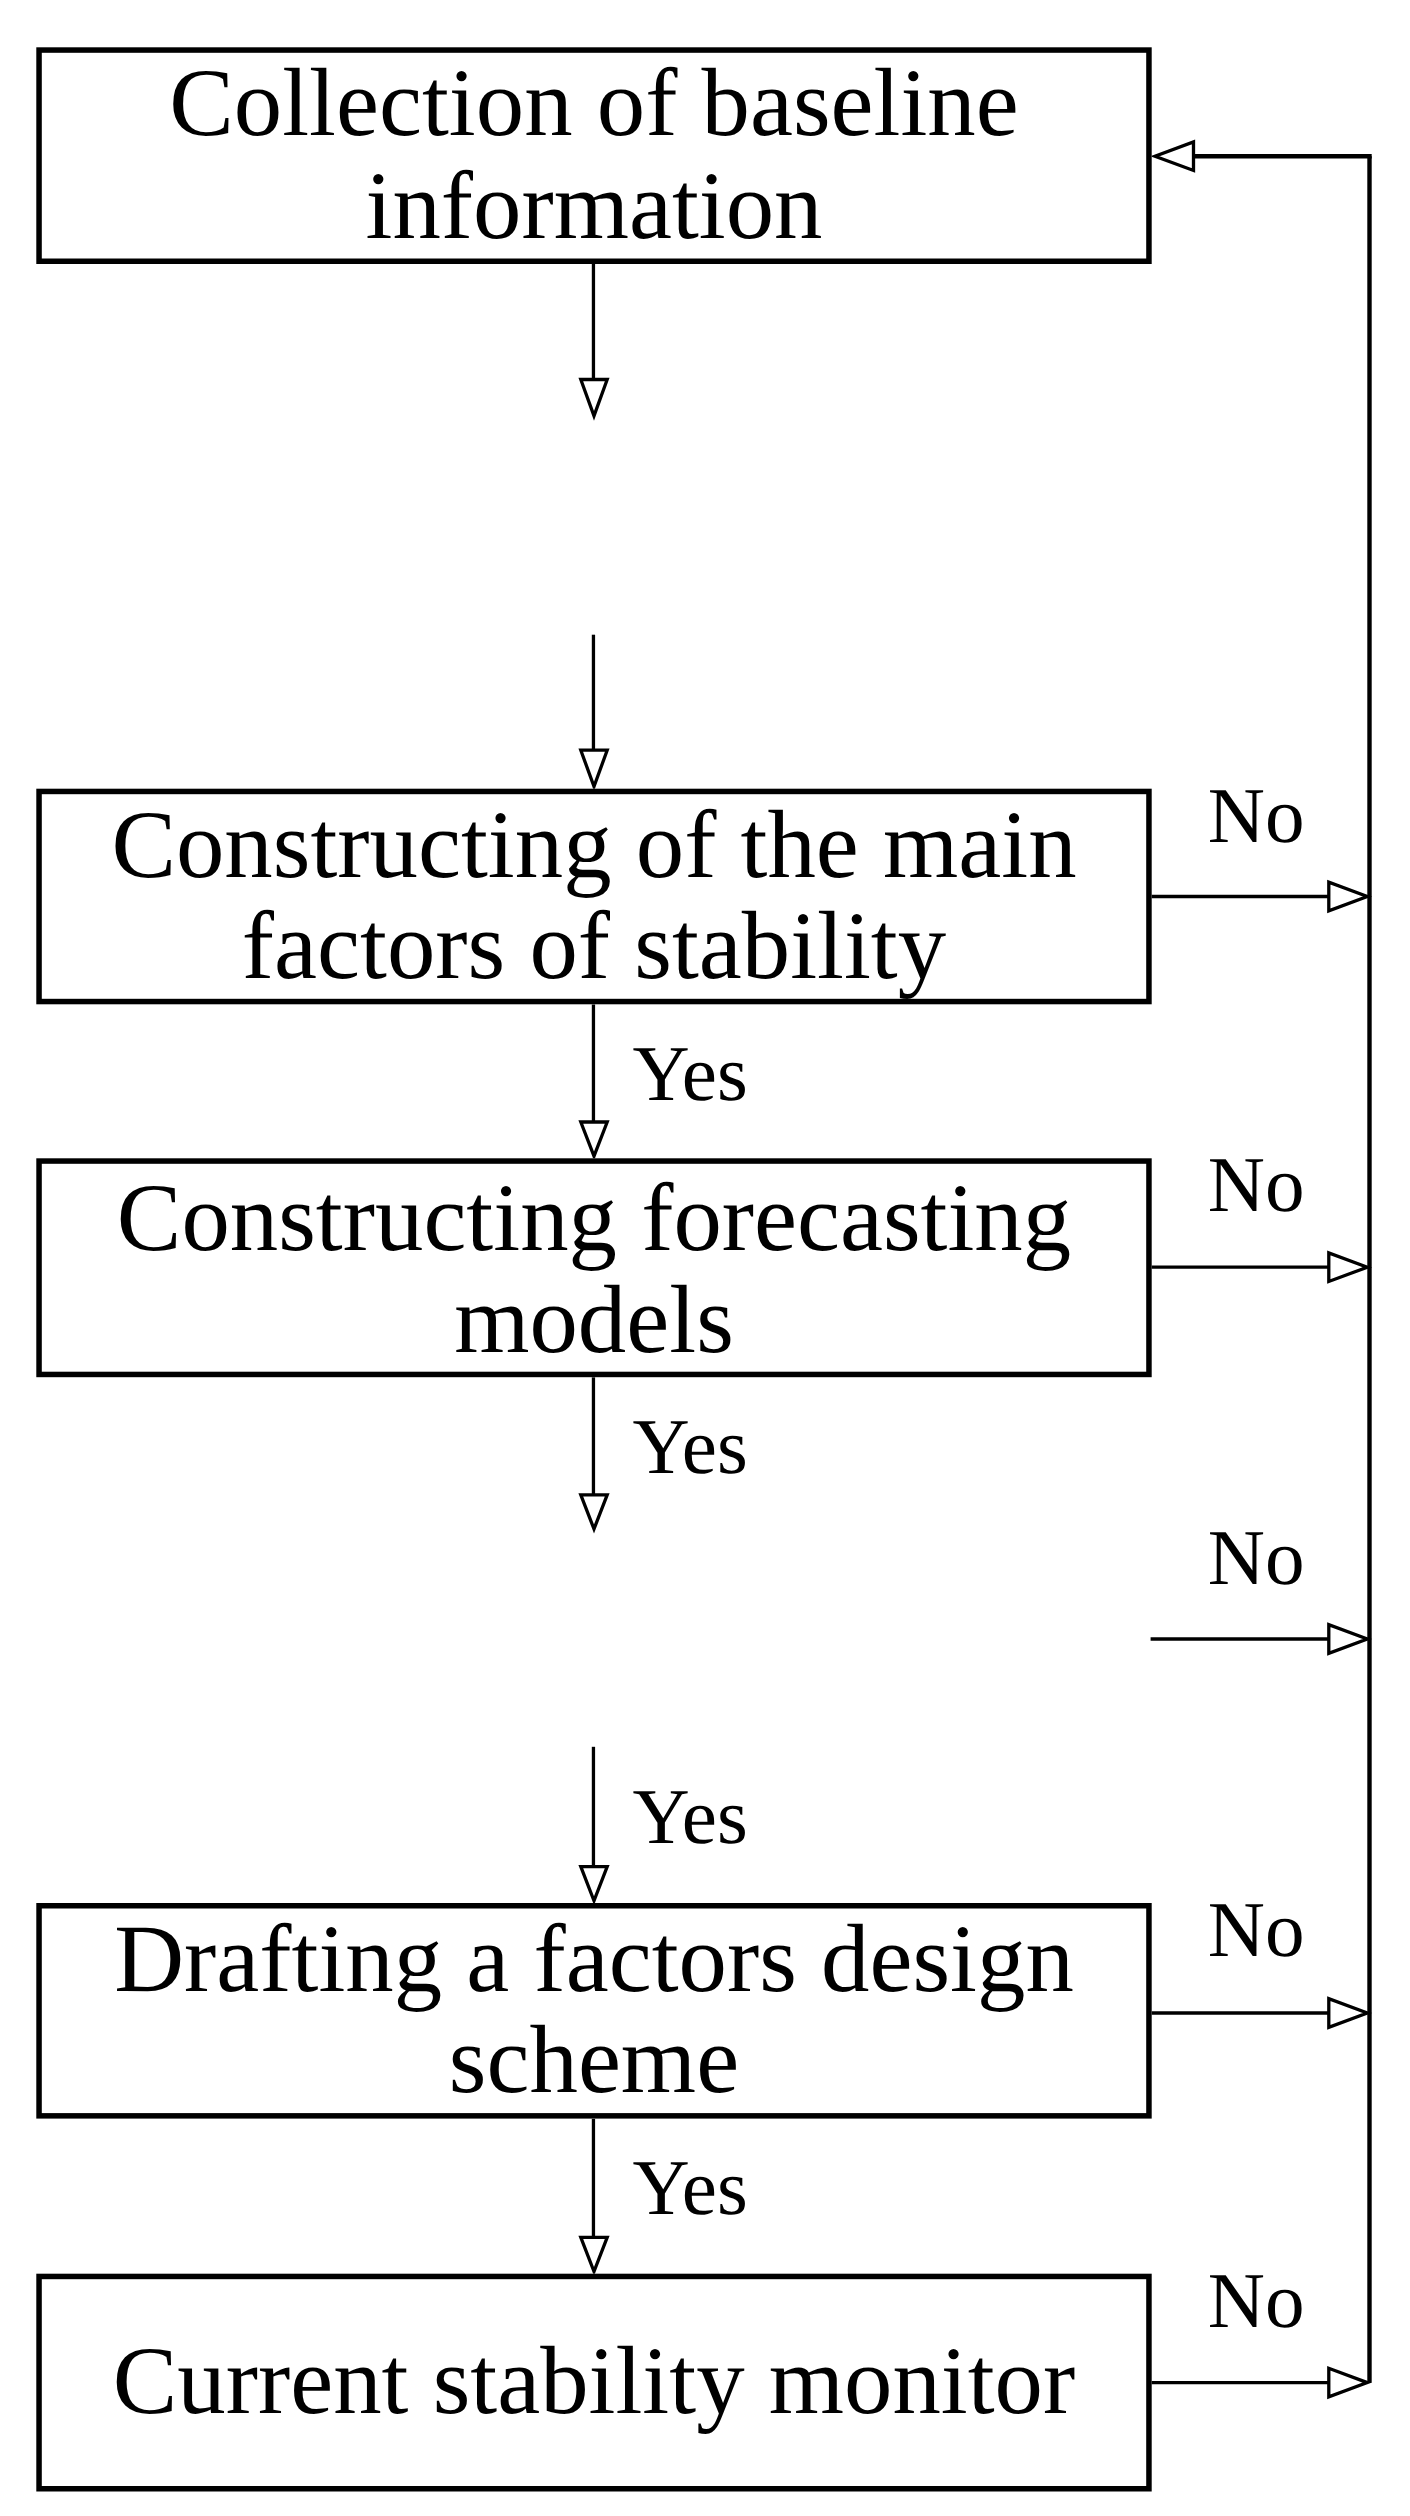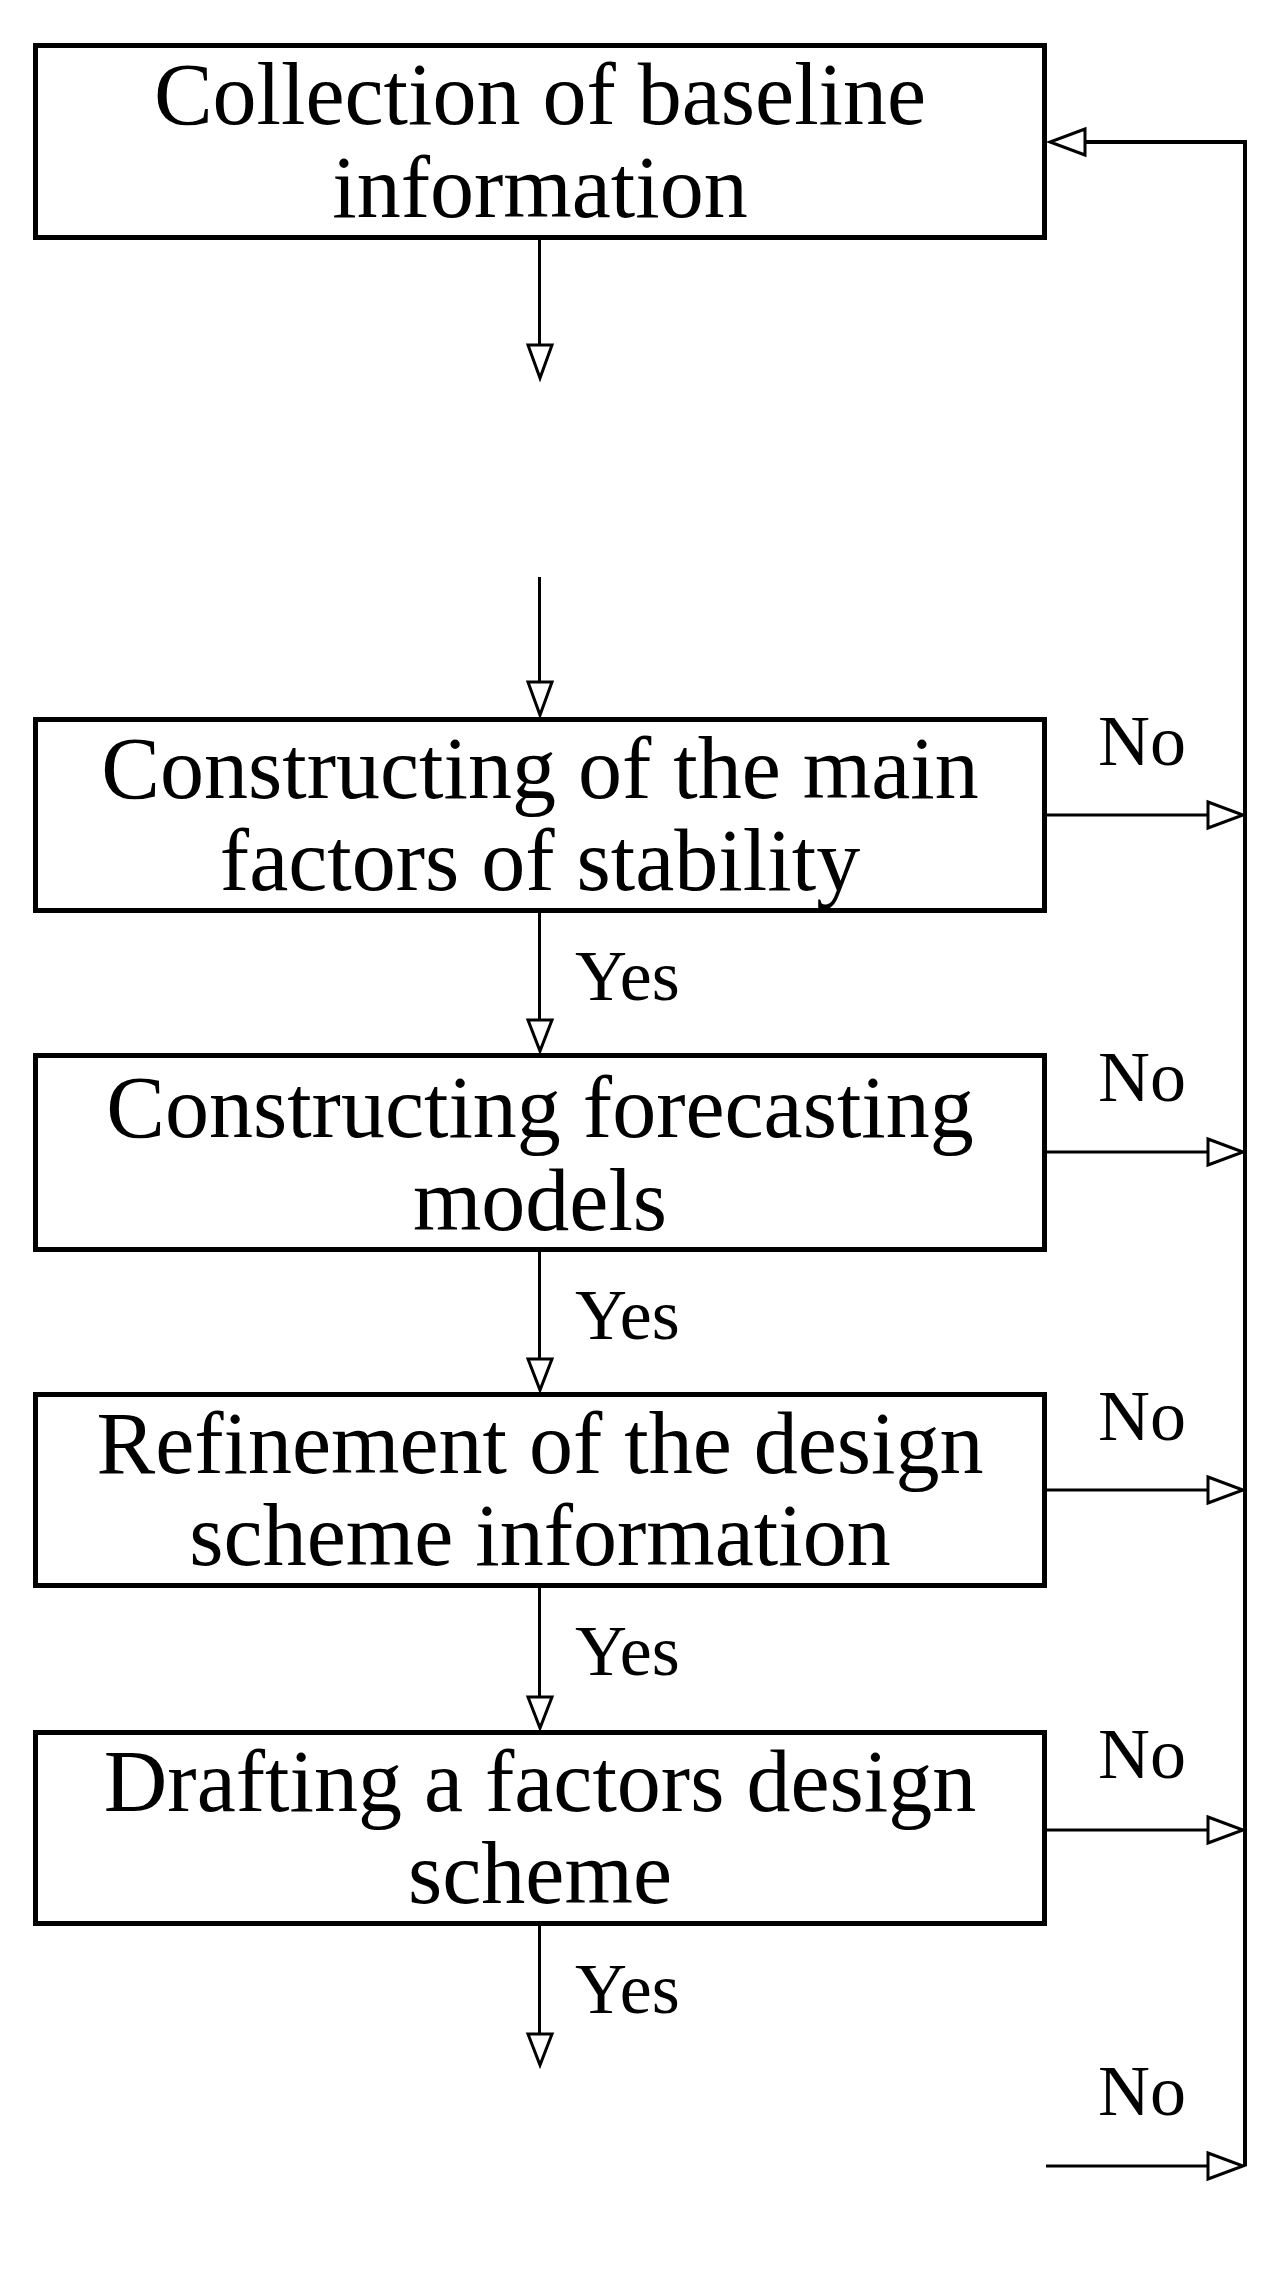--- a/index.html
+++ b/index.html
@@ -133,28 +133,28 @@
 
 
   <div class="flow-box" style="top:717px;height:196px;">
     <span class="box-label">Constructing of the main factors of stability</span>
   </div>
 
   <div class="flow-box" style="top:1053px;height:199px;align-items:flex-end;">
     <span class="box-label">Constructing forecasting models</span>
   </div>
 
-  <div class="flow-box" style="top:1392px;height:196px;">
-    <span class="box-label">Refinement of the design scheme information</span>
-  </div>
 
   <div class="flow-box" style="top:1730px;height:196px;">
     <span class="box-label">Drafting a factors design scheme</span>
   </div>
 
+  <div class="flow-box" style="top:2067px;height:198px;">
+    <span class="box-label">Current stability monitor</span>
+  </div>
 
   <div class="edge-label yes-label" style="top:940px;">Yes</div>
   <div class="edge-label yes-label" style="top:1279px;">Yes</div>
   <div class="edge-label yes-label" style="top:1615px;">Yes</div>
   <div class="edge-label yes-label" style="top:1953px;">Yes</div>
 
   <div class="edge-label no-label" style="top:705px;">No</div>
   <div class="edge-label no-label" style="top:1041px;">No</div>
   <div class="edge-label no-label" style="top:1380px;">No</div>
   <div class="edge-label no-label" style="top:1718px;">No</div>

